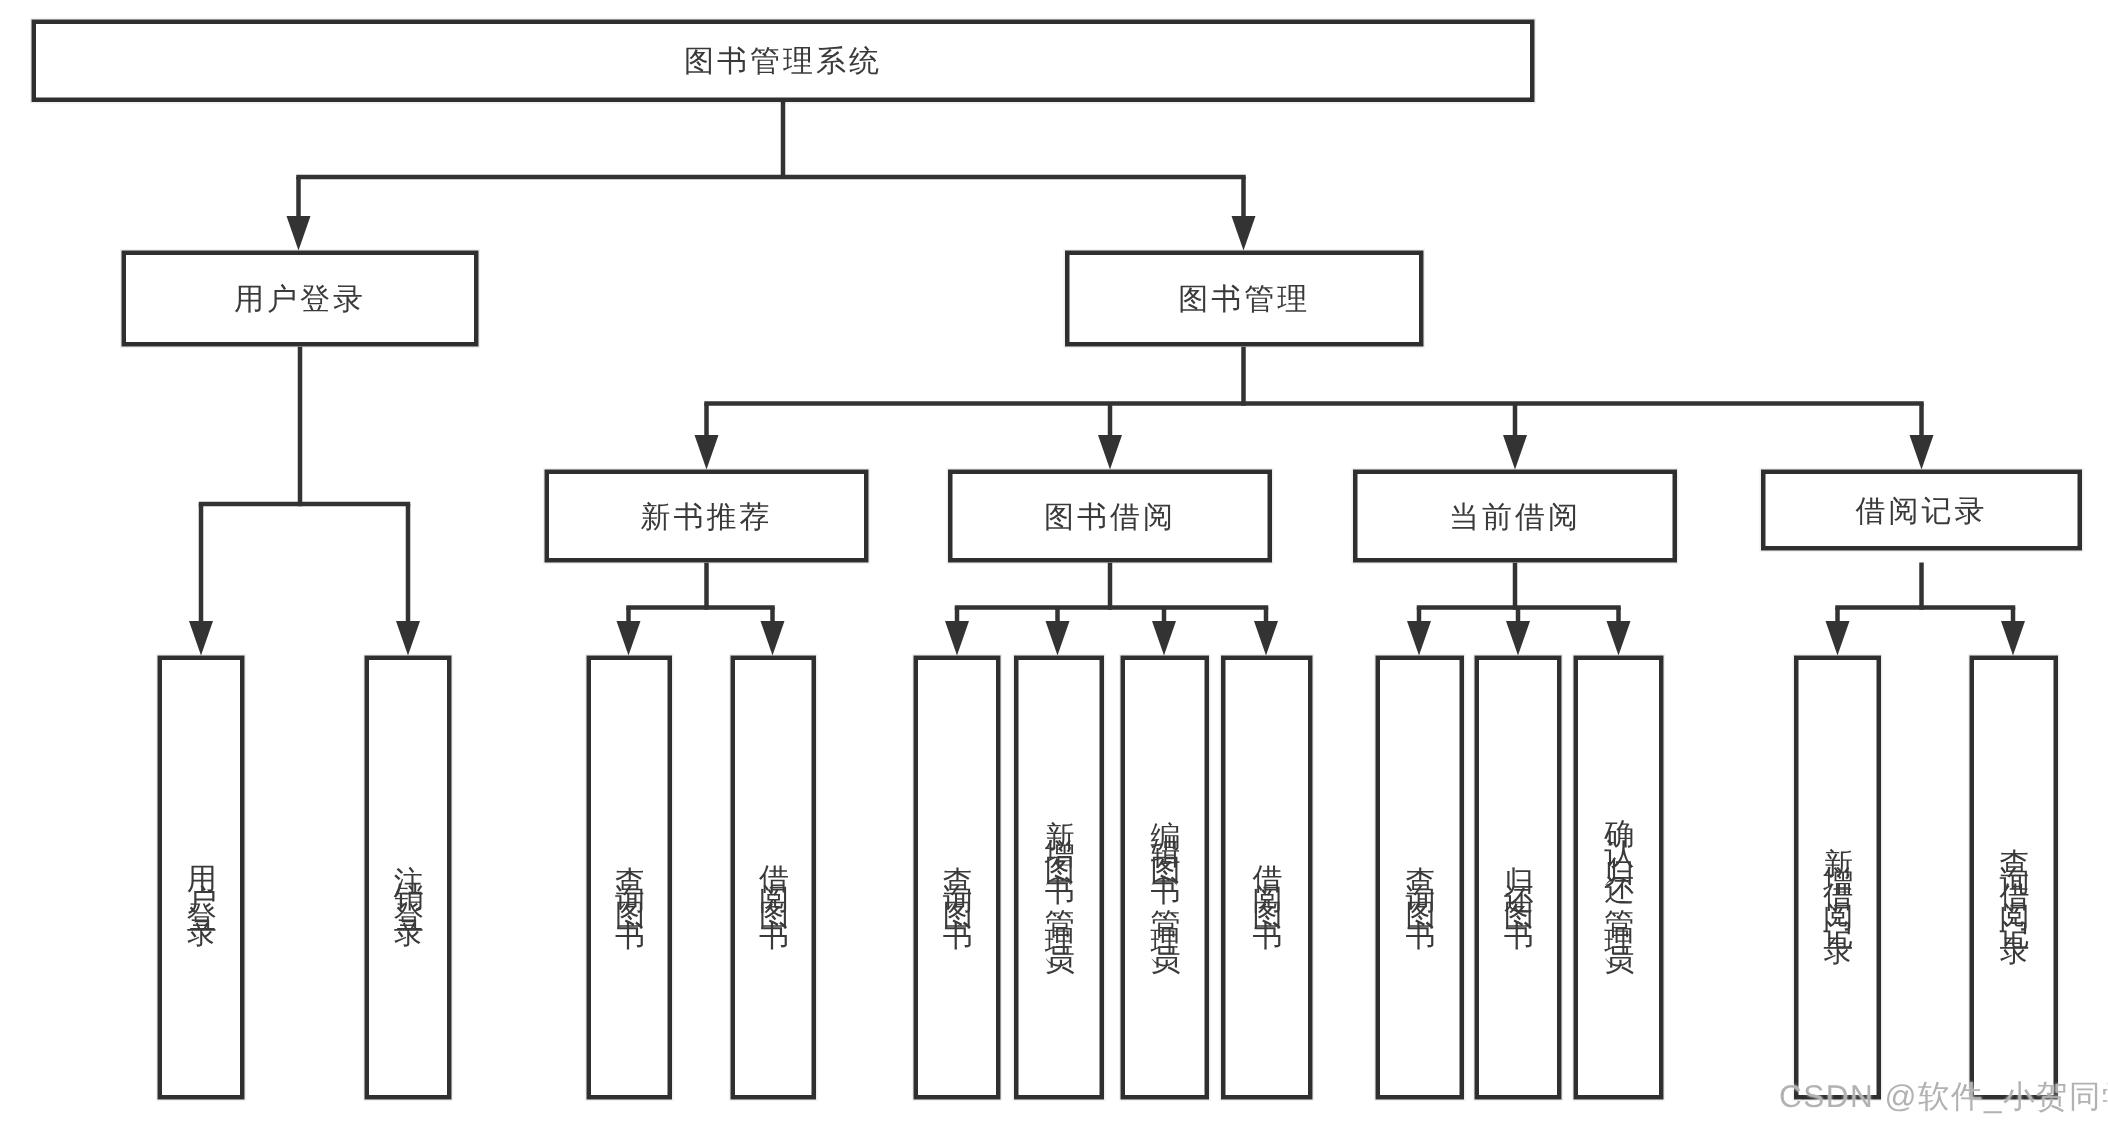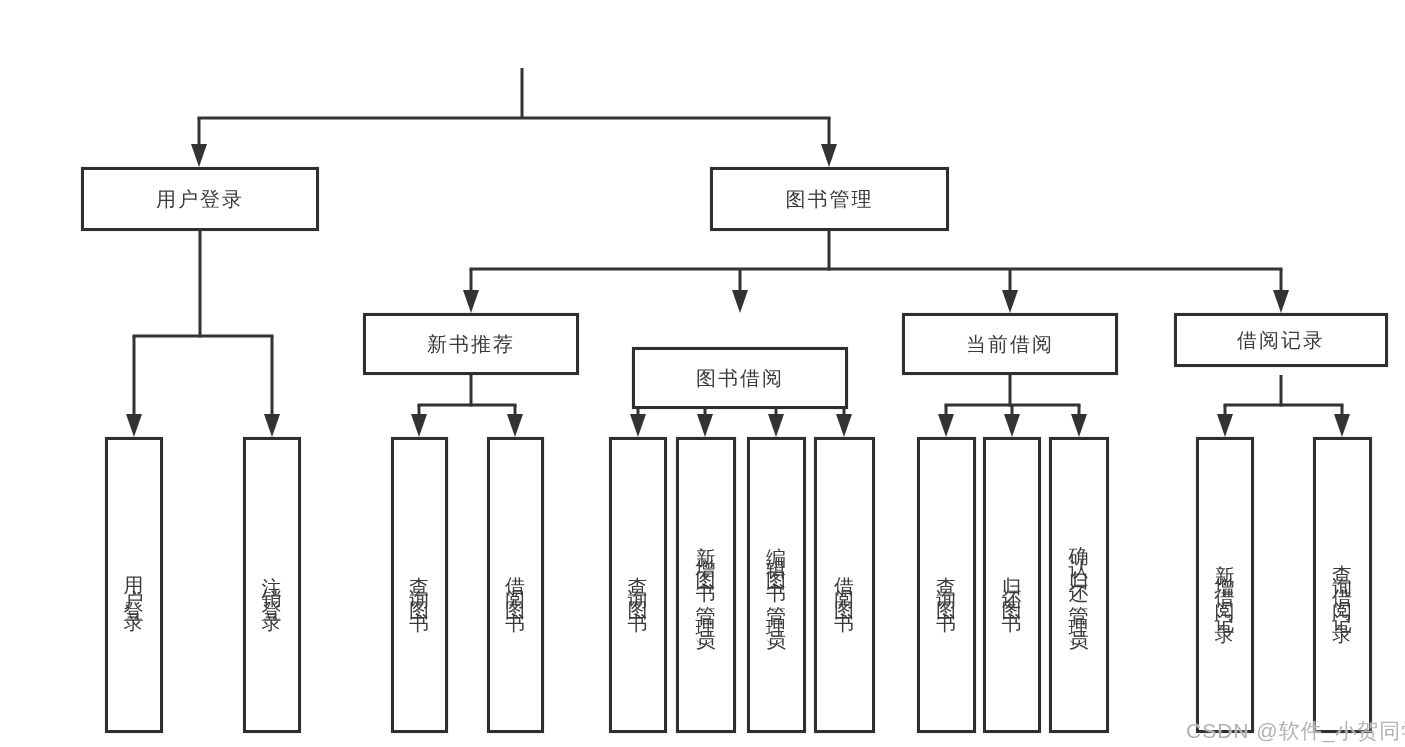--- a/index.html
+++ b/index.html
@@ -119,32 +119,35 @@
     <polygon points="1071,414 1087,414 1079,437"></polygon>
 
     <line x1="1281" y1="375" x2="1281" y2="406.5"></line>
     <line x1="1223.5" y1="405" x2="1343.5" y2="405"></line>
     <line x1="1225" y1="405" x2="1225" y2="422"></line>
     <line x1="1342" y1="405" x2="1342" y2="422"></line>
     <polygon points="1217,414 1233,414 1225,437"></polygon>
     <polygon points="1334,414 1350,414 1342,437"></polygon>
   </svg>
 
+  <div class="box" style="left:21px; top:13px; width:1002px; height:55px;">
+    <span>图书管理系统</span>
+  </div>
 
   <div class="box" style="left:81px; top:167px; width:238px; height:64px;">
     <span>用户登录</span>
   </div>
   <div class="box" style="left:363px; top:313px; width:216px; height:62px;">
     <span>新书推荐</span>
   </div>
 
   <div class="box" style="left:710px; top:167px; width:239px; height:64px;">
     <span>图书管理</span>
   </div>
-  <div class="box" style="left:632px; top:313px; width:216px; height:62px;margin-top:34px;">
+  <div class="box" style="left:632px; top:313px; width:216px; height:62px;">
     <span>图书借阅</span>
   </div>
   <div class="box" style="left:902px; top:313px; width:216px; height:62px;">
     <span>当前借阅</span>
   </div>
   <div class="box" style="left:1174px; top:313px; width:214px; height:54px;">
     <span>借阅记录</span>
   </div>
 
   <div class="box leaf" style="left:105px; top:437px; width:58px; height:296px;">

